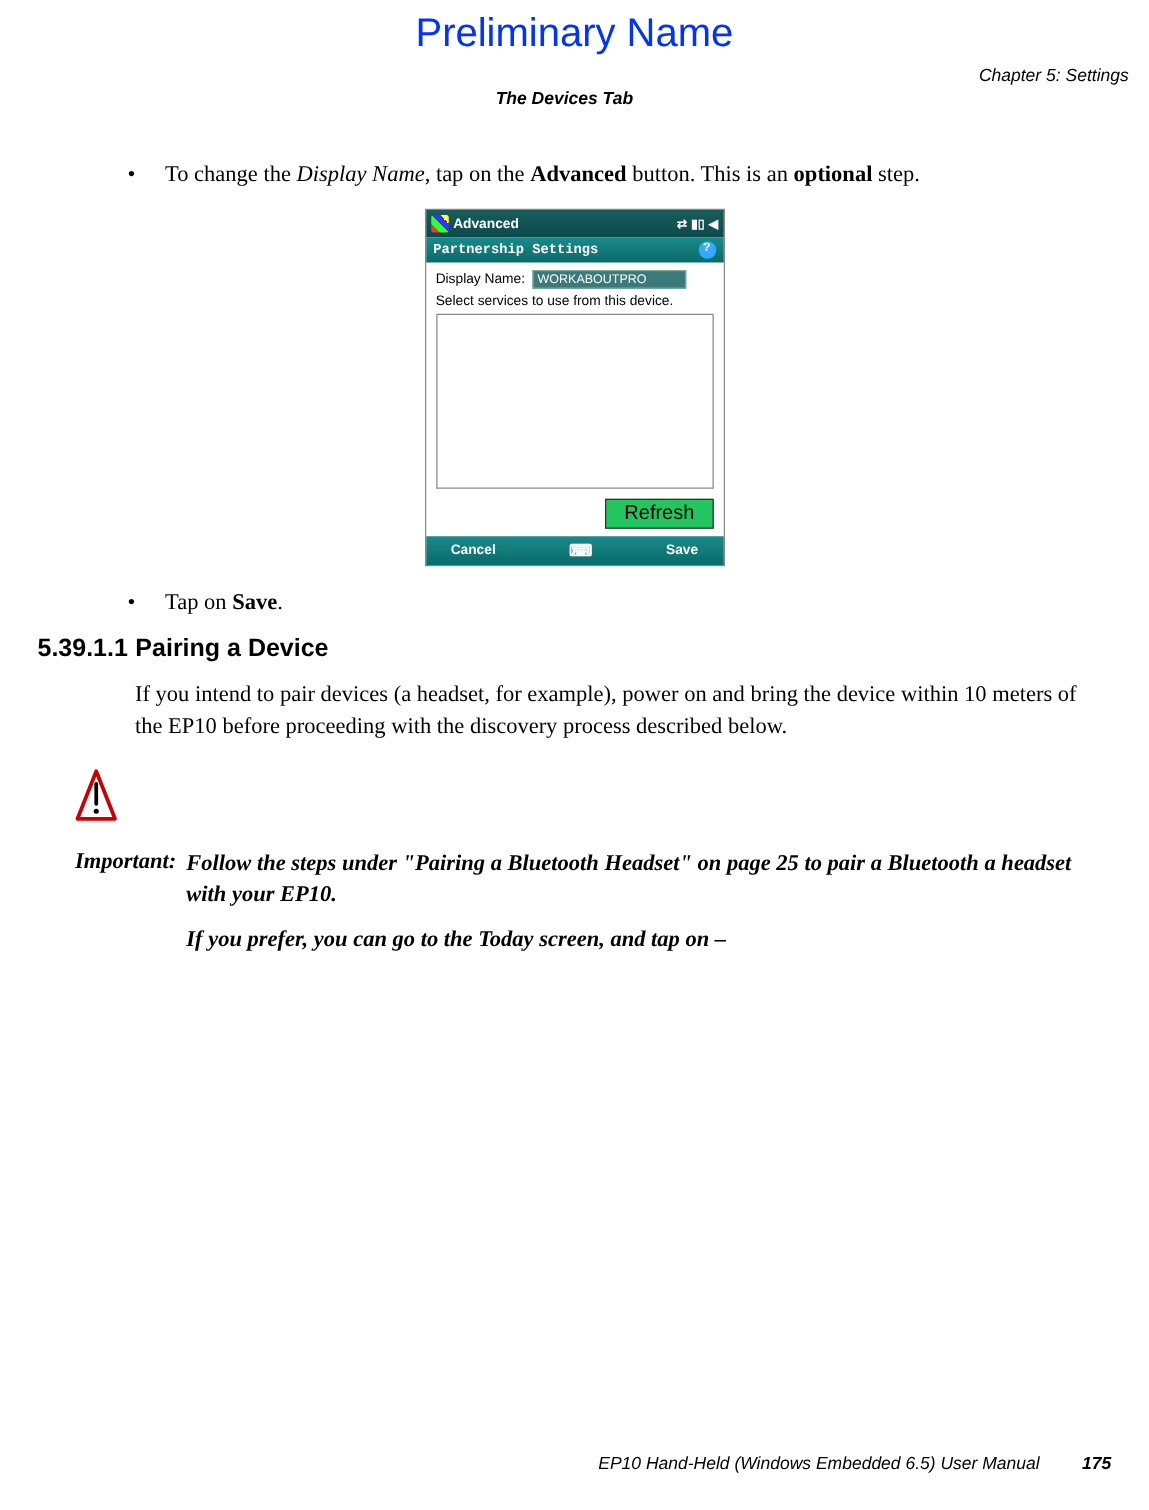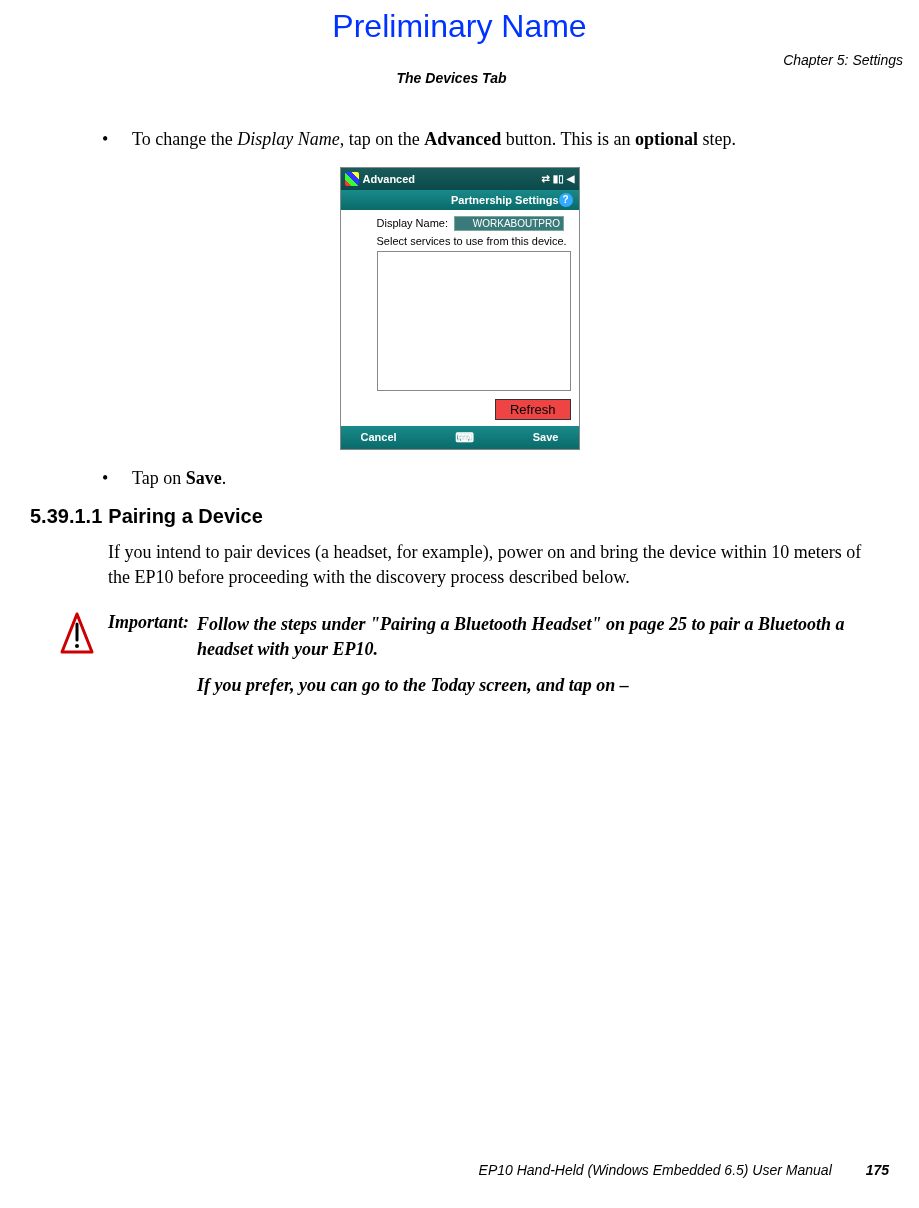--- a/index.html
+++ b/index.html
@@ -67,46 +67,46 @@
         linear-gradient(45deg,#f33 25%,#3f3 25% 50%,#33f 50% 75%,#ff3 75%);
       border-radius:2px;
     }
     .tray-icons { display:flex; gap:3px; font-size:10px; }
     .dev-subtitle {
       background: linear-gradient(#1a8a8a,#0a6a6a);
       color: #fff;
       padding: 3px 6px;
       font-weight: bold;
       display:flex;
-      justify-content:flex-end;
+      justify-content:space-between;
       align-items:center;
+      font-family:Liberation Mono, monospace;
     }
     .help-badge {
       width:14px;height:14px;border-radius:50%;background:#3af;color:#fff;
       display:flex;align-items:center;justify-content:center;font-size:10px;font-weight:bold;
     }
-    .dev-body { padding: 6px 8px; margin-left: 28px; }
+    .dev-body { padding: 6px 8px; }
     .field-row { display:flex; align-items:center; gap:6px; margin-bottom:4px; }
     .field-label { font-size:11px; }
     .field-input {
       border:1px solid #7a9;
       background:#3a7a7a;
       color:#fff;
       font-size:10px;
       padding:1px 3px;
-      width:110px;
-      text-align:right;
+      width:123px;
     }
     .svc-label { font-size:11px; margin-bottom:4px; }
     .svc-box { border:1px solid #888; height:140px; background:#fff; margin-bottom:8px; }
     .refresh-btn {
       float:right;
       border:1px solid #333;
-      background:#ef4444;
-      font-size:13px;
+      background:#22c55e;
+      font-size:16px;
       padding:2px 14px;
       margin-bottom:6px;
     }
     .dev-bottom {
       clear:both;
       background: linear-gradient(#1a8a8a,#0a6a6a);
       color:#fff;
       display:flex;
       justify-content:space-between;
       align-items:center;
@@ -142,20 +142,21 @@
       line-height:1.4;
       padding-right:10px;
       padding-bottom:22px;
     }
 
     .important-block {
       display:flex;
       padding-left:30px;
       padding-right:10px;
       gap:14px;
+      flex-direction:column;
     }
     .warn-icon { width:34px; flex-shrink:0; }
     .important-right { display:flex; gap:8px; }
     .important-label {
       font-weight:bold; font-style:italic; font-size:18px;
       white-space:nowrap;
     }
     .important-text {
       font-weight:bold; font-style:italic; font-size:18px; line-height:1.4;
     }

